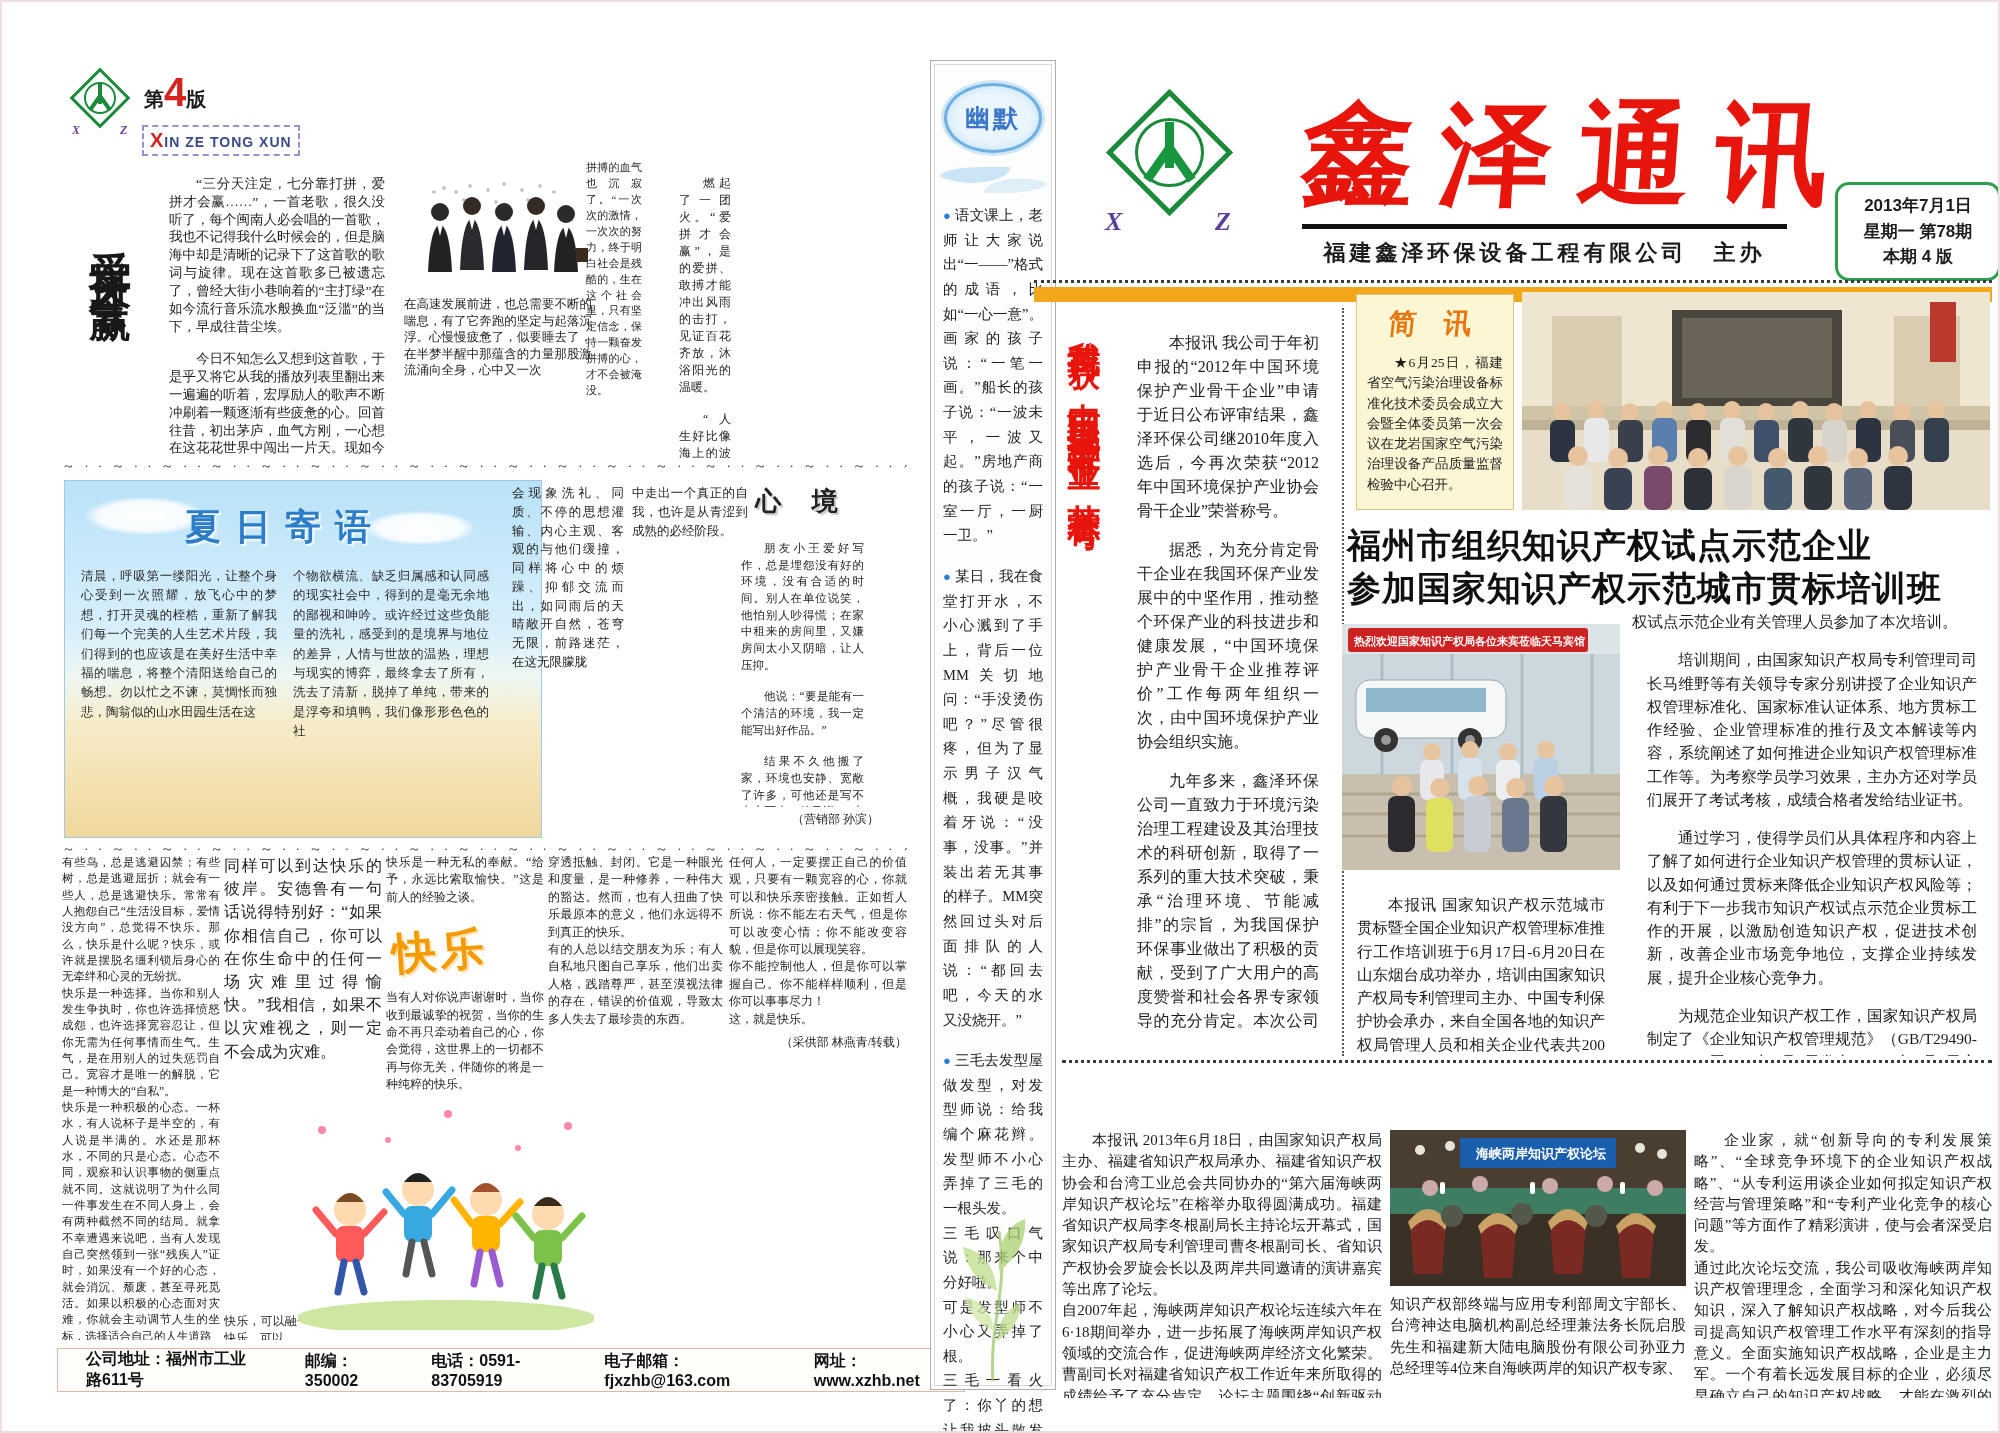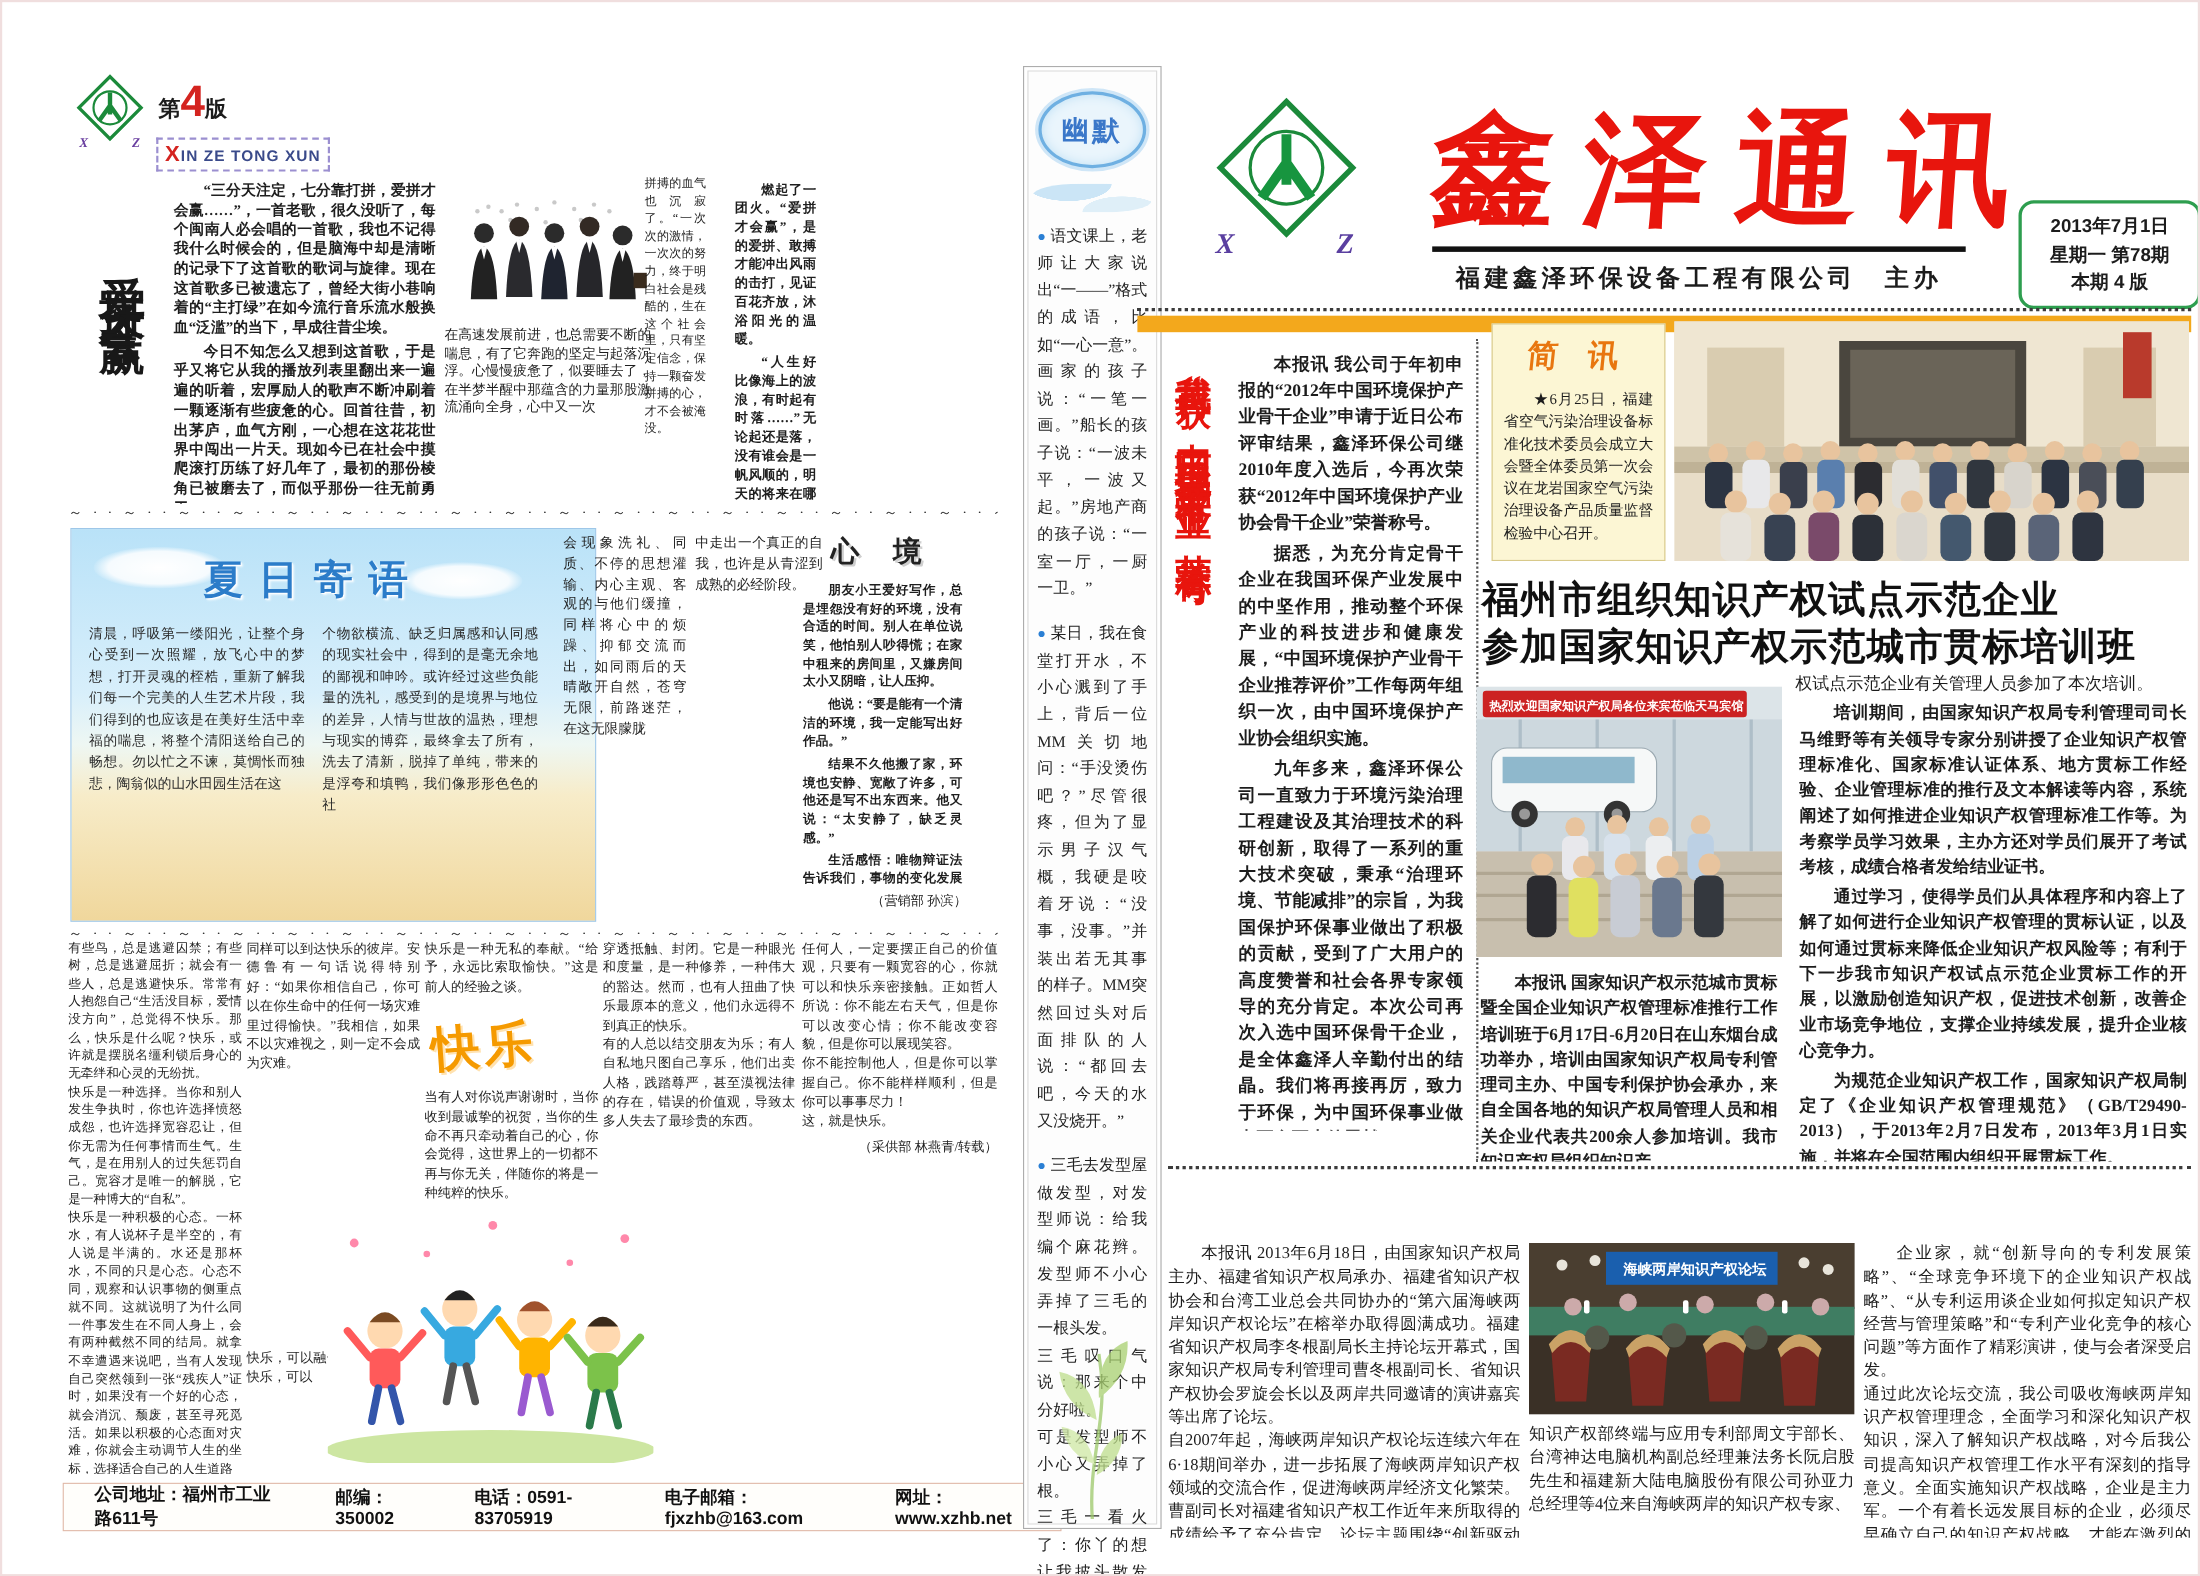--- a/index.html
+++ b/index.html
@@ -2,21 +2,21 @@
 <html><head>
 <meta charset="utf-8">
 <style>
   html,body{margin:0;padding:0;background:#dedede;}
   .sheet{position:relative;width:2000px;height:1433px;background:#fff;border:2px solid #f0dede;box-sizing:border-box;overflow:hidden;
          font-family:"Liberation Serif","DejaVu Serif",serif;color:#1c1c1c;}
   .abs{position:absolute;}
   .sans{font-family:"Liberation Sans","DejaVu Sans",sans-serif;}
   .jtext{text-align:justify;}
   .pre{white-space:pre-line;}
-  .indent p, p.ind{text-indent:2em;margin:4px;font-weight:bold;}
+  .indent p, p.ind{text-indent:2em;margin:15px;}
   p{margin:0;}
   .clip{overflow:hidden;}
 
   
   .edition{font-size:20px;font-weight:bold;}
   .edition b{color:#d42420;font-size:40px;font-weight:900;line-height:1;}
   .roman-box{border:2px dashed #9b8fd0;padding:2px 6px;font-size:14px;letter-spacing:1px;color:#3a4a8a;font-weight:bold;}
   .roman-box .x{color:#d42420;font-size:20px;}
   .banner{background:#d7ebf8;background-image:repeating-linear-gradient(135deg,rgba(160,205,235,.25) 0 3px,transparent 3px 7px);}
   .banner-title{font-size:54px;font-weight:900;color:#157a35;letter-spacing:10px;font-family:"Liberation Sans",sans-serif;}
@@ -175,21 +175,21 @@
     </div>
     <div class="byline" style="font-size:12px;margin-top:4px;">（营销部  孙滨）</div>
   </div>
 
   <div class="abs squig" style="left:60px;top:838px;width:845px;">～ · · ～ · · ～ · · ～ · · ～ · · ～ · · ～ · · ～ · · ～ · · ～ · · ～ · · ～ · · ～ · · ～ · · ～ · · ～ · · ～ · · ～ · · ～</div>
 
   <div class="abs bodytxt jtext clip pre" style="left:60px;top:852px;width:158px;height:486px;font-size:11.5px;line-height:1.42;text-indent:0;">有些鸟，总是逃避囚禁；有些树，总是逃避屈折；就会有一些人，总是逃避快乐。常常有人抱怨自己“生活没目标，爱情没方向”，总觉得不快乐。那么，快乐是什么呢？快乐，或许就是摆脱名缰利锁后身心的无牵绊和心灵的无纷扰。
 快乐是一种选择。当你和别人发生争执时，你也许选择愤怒成怨，也许选择宽容忍让，但你无需为任何事情而生气。生气，是在用别人的过失惩罚自己。宽容才是唯一的解脱，它是一种博大的“自私”。
 快乐是一种积极的心态。一杯水，有人说杯子是半空的，有人说是半满的。水还是那杯水，不同的只是心态。心态不同，观察和认识事物的侧重点就不同。这就说明了为什么同一件事发生在不同人身上，会有两种截然不同的结局。就拿不幸遭遇来说吧，当有人发现自己突然领到一张“残疾人”证时，如果没有一个好的心态，就会消沉、颓废，甚至寻死觅活。如果以积极的心态面对灾难，你就会主动调节人生的坐标，选择适合自己的人生道路</div>
   <div class="abs clip" style="left:222px;top:852px;width:158px;height:486px;">
-    <div class="bodytxt jtext pre" style="font-size:12px;line-height:1.45;">同样可以到达快乐的彼岸。安德鲁有一句话说得特别好：“如果你相信自己，你可以在你生命中的任何一场灾难里过得愉快。”我相信，如果不以灾难视之，则一定不会成为灾难。</div>
+    <div class="bodytxt jtext pre" style="font-size:16px;line-height:1.45;">同样可以到达快乐的彼岸。安德鲁有一句话说得特别好：“如果你相信自己，你可以在你生命中的任何一场灾难里过得愉快。”我相信，如果不以灾难视之，则一定不会成为灾难。</div>
     <div style="height:250px;"></div>
     <div class="bodytxt jtext" style="font-size:12px;line-height:1.45;">快乐，可以融化冰冷、漠然；快乐，可以</div>
   </div>
   <div class="abs clip" style="left:384px;top:852px;width:158px;height:486px;">
     <div class="bodytxt jtext" style="font-size:12px;line-height:1.45;">快乐是一种无私的奉献。“给予，永远比索取愉快。”这是前人的经验之谈。</div>
     <div class="happy-title" style="margin:14px 0 10px 6px;">快乐</div>
     <div class="bodytxt jtext" style="font-size:12px;line-height:1.45;">当有人对你说声谢谢时，当你收到最诚挚的祝贺，当你的生命不再只牵动着自己的心，你会觉得，这世界上的一切都不再与你无关，伴随你的将是一种纯粹的快乐。</div>
   </div>
   <div class="abs bodytxt jtext clip pre" style="left:546px;top:852px;width:175px;height:486px;font-size:12px;line-height:1.45;">穿透抵触、封闭。它是一种眼光和度量，是一种修养，一种伟大的豁达。然而，也有人扭曲了快乐最原本的意义，他们永远得不到真正的快乐。
 有的人总以结交朋友为乐；有人自私地只图自己享乐，他们出卖人格，践踏尊严，甚至漠视法律的存在，错误的价值观，导致太多人失去了最珍贵的东西。</div>

